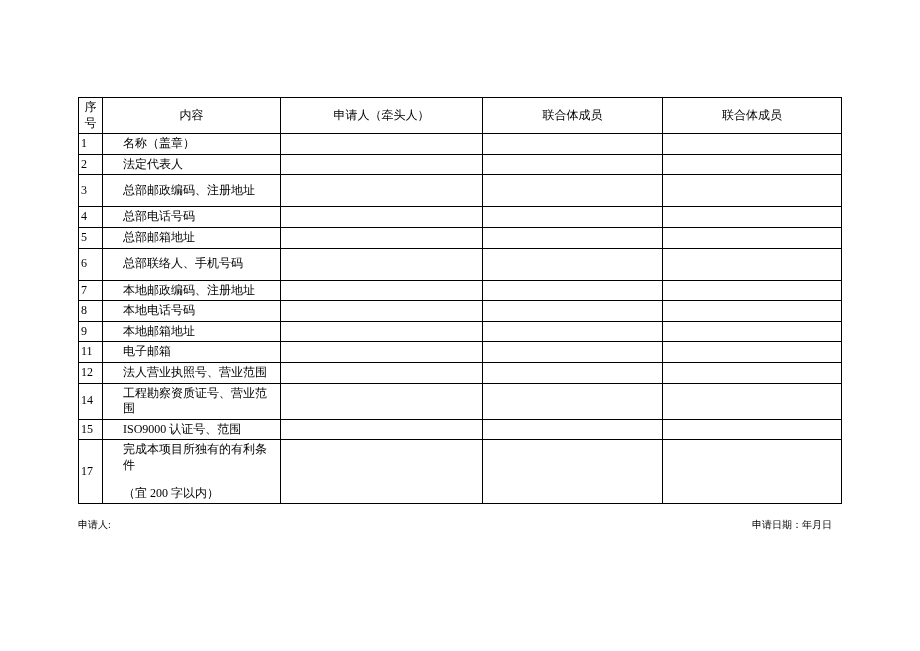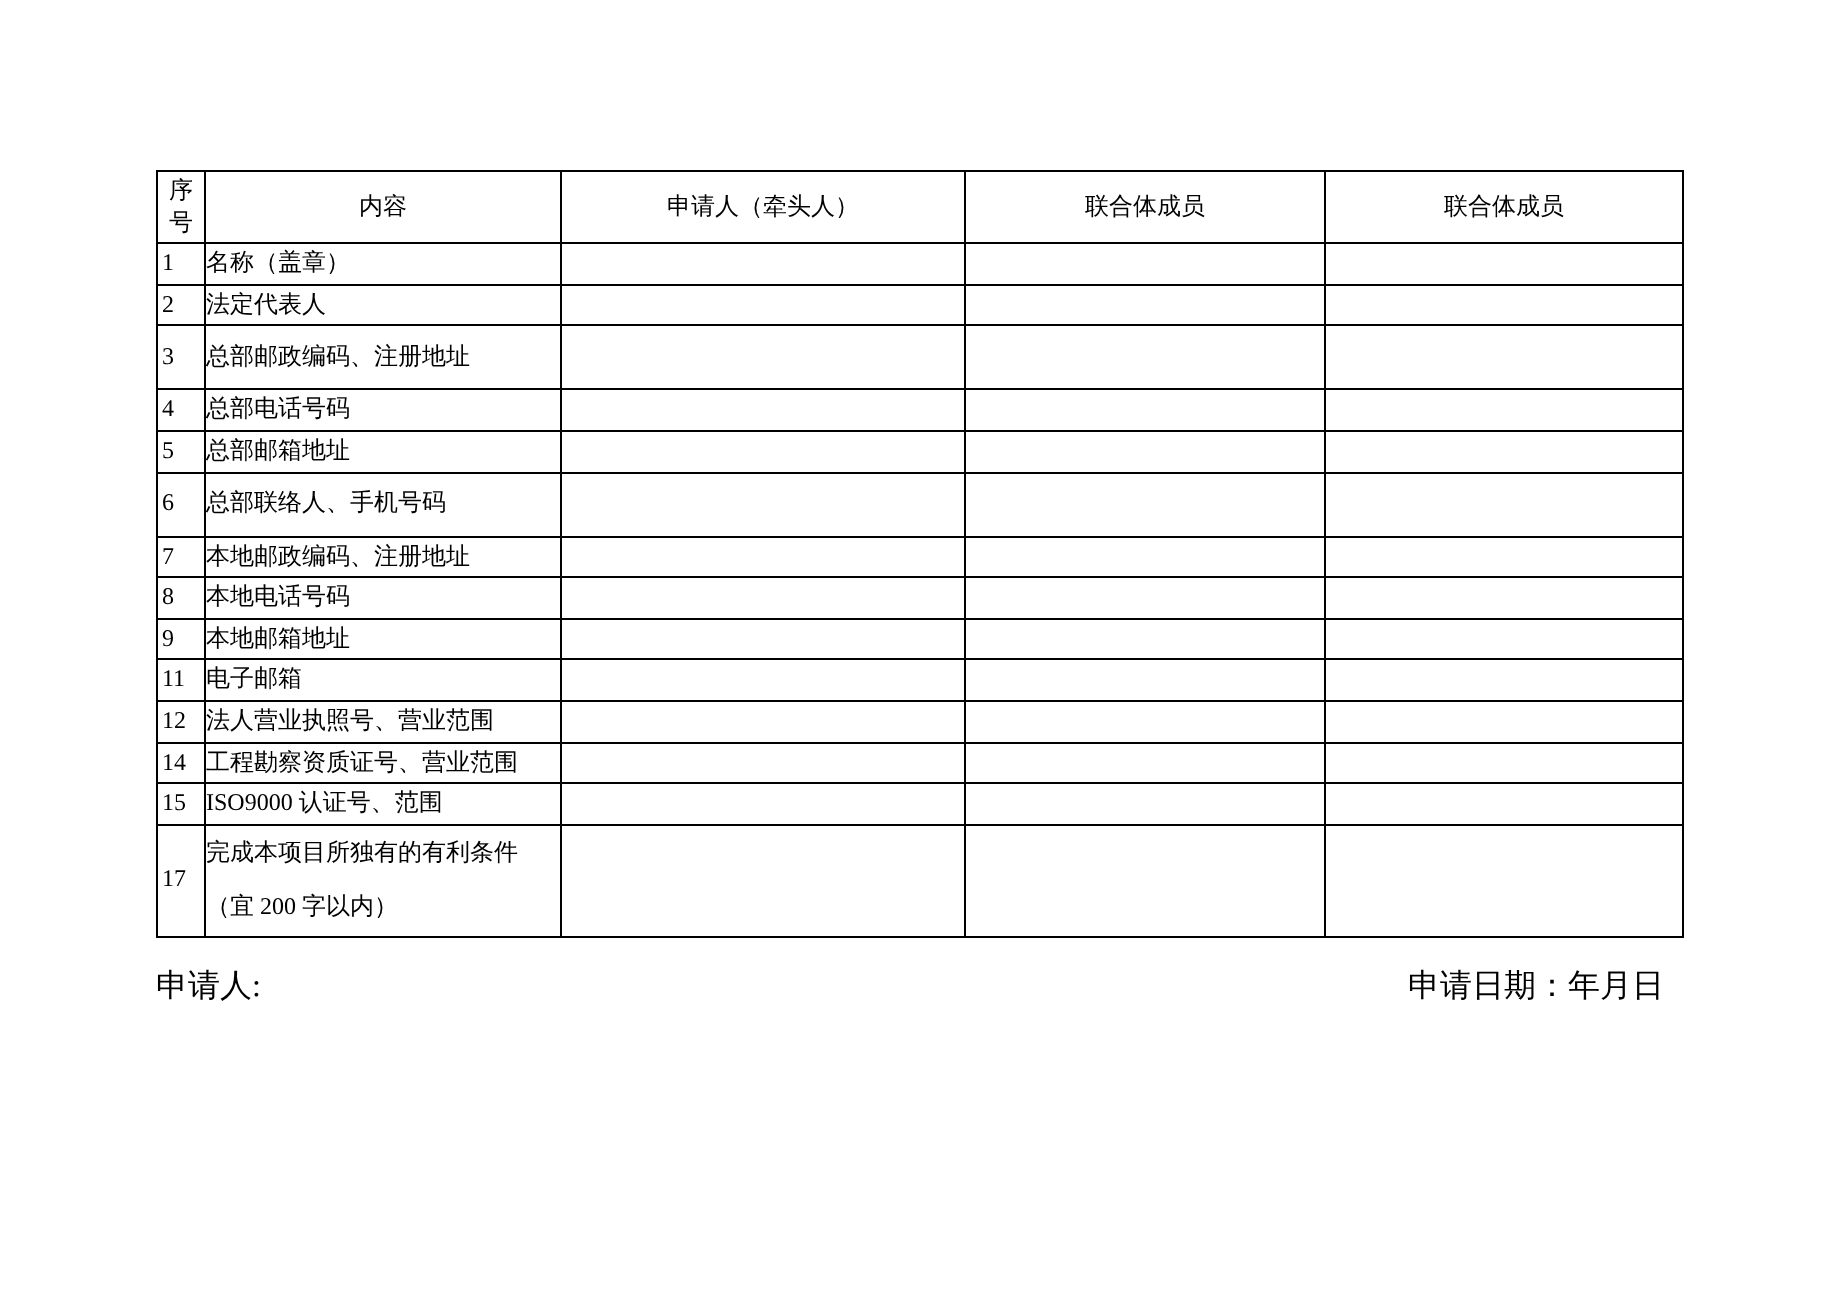--- a/index.html
+++ b/index.html
@@ -16,20 +16,21 @@
       height: 651px;
       position: relative;
     }
     .page {
       padding: 85px 78px 0 78px;
     }
     table {
       border-collapse: collapse;
       width: 100%;
       table-layout: fixed;
+      margin-top: 12px;
     }
     th, td {
       border: 1px solid #000;
       padding: 2px 4px;
       vertical-align: middle;
       font-weight: normal;
       font-size: 12px;
       line-height: 1.3;
     }
     th {
@@ -50,38 +51,38 @@
     }
     .col-member2 {
       width: auto;
     }
     td.seq {
       text-align: left;
       padding-left: 2px;
     }
     td.content {
       text-align: left;
-      padding-left: 0;
+      padding-left: 20px;
     }
     td.content.center {
       text-align: left;
     }
     .tall-1 {
       height: 32px;
     }
     .tall-2 {
       height: 44px;
     }
     .tall-3 {
       height: 56px;
     }
     .footer {
       margin-top: 14px;
       display: flex;
-      font-size: 16px;
+      font-size: 10px;
     }
     .footer-left {
       flex: 1;
     }
     .footer-date-label {
     }
     .footer-date-value {
       margin-right: 10px;
     }
   </style>

